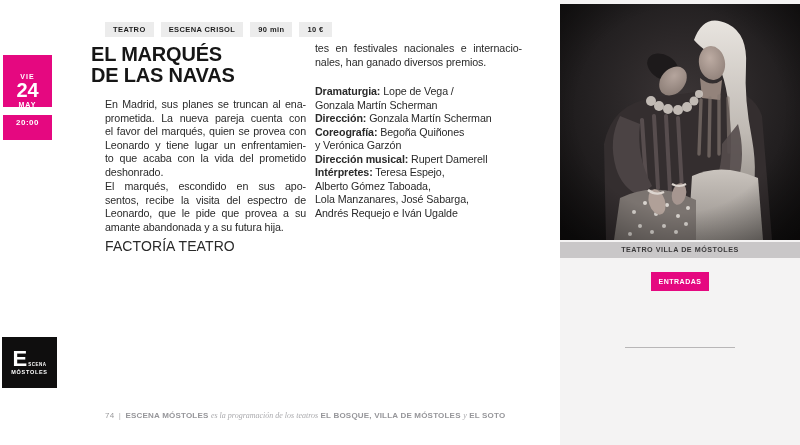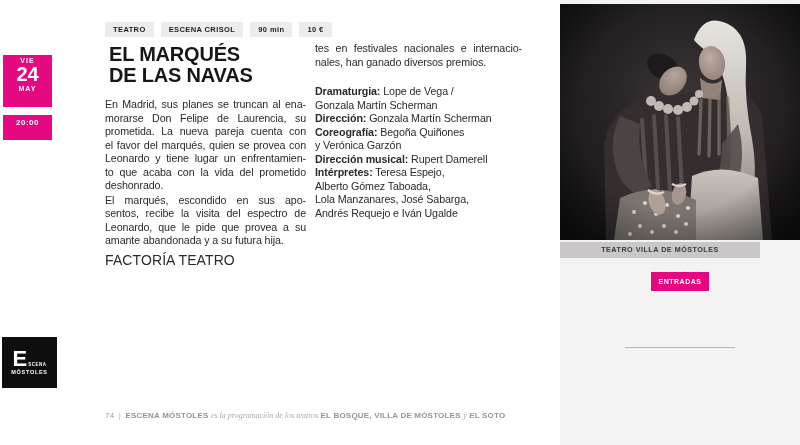--- a/index.html
+++ b/index.html
@@ -4,39 +4,39 @@
 <style>
   * { margin:0; padding:0; box-sizing:border-box; }
   html,body { background:#ffffff; }
   .page {
     position:relative; width:800px; height:445px; background:#ffffff;
     font-family:"Liberation Sans", sans-serif; overflow:hidden;
   }
   
   .date-badge {
     position:absolute; left:3px; top:55px; width:49px; height:52px;
-    background:#e50880; color:#ffffff; text-align:center; padding-top:2px;
+    background:#e50880; color:#ffffff; text-align:center; padding-top:18px;
   }
   .date-badge .day  { font-size:7px; font-weight:bold; letter-spacing:1px; }
   .date-badge .num  { font-size:20px; font-weight:bold; line-height:21px; }
   .date-badge .mon  { font-size:7px; font-weight:bold; letter-spacing:1px; }
   .time-badge {
     position:absolute; left:3px; top:115px; width:49px; height:25px;
     background:#e50880; color:#ffffff; text-align:center;
     font-size:8px; font-weight:bold; line-height:16px; letter-spacing:0.5px;
   }
   
   .tags { position:absolute; left:105px; top:22px; display:flex; gap:7px; }
   .tag {
     background:#ececec; color:#1c1c1c; font-size:7.5px; font-weight:bold;
     padding:3px 8px; letter-spacing:0.4px; white-space:nowrap;
   }
   
   .title {
-    position:absolute; left:109px; top:44px; color:#161616;
+    position:absolute; left:91px; top:44px; color:#161616;
     font-size:20px; font-weight:bold; line-height:21px; letter-spacing:-0.2px;
   }
   
   .col { position:absolute; color:#2a2a2a; font-size:10.7px; letter-spacing:-0.1px; }
   .col1 { left:105px; top:98px;  width:201px; }
   .col2 { left:315px; top:42px;  width:207px; }
   .jpara { margin:0 0 1px 0; }
   .jpara .line {
     height:13.5px; line-height:13.5px; overflow:hidden;
     text-align:justify; text-align-last:justify;
@@ -46,21 +46,21 @@
   .credits { margin-top:16px; }
   .credit-line { height:13.5px; line-height:13.5px; white-space:nowrap; overflow:hidden; }
   .credit-line b { font-weight:bold; }
   
   .right-panel {
     position:absolute; left:560px; top:0; width:240px; height:445px; background:#f4f3f3;
   }
   .photo { position:absolute; left:0; top:4px; width:240px; height:236px; display:block; }
   .photo svg { display:block; width:100%; height:100%; }
   .caption-bar {
-    position:absolute; left:0; top:242px; width:200px; height:16px;
+    position:absolute; left:0; top:242px; width:240px; height:16px;
     background:#c9c7c8; color:#3a393a; text-align:center;
     font-size:7.2px; font-weight:bold; line-height:16px; letter-spacing:0.5px;
   }
   .entradas-btn {
     position:absolute; left:0; right:0; margin:0 auto; top:272px; width:58px; height:19px;
     background:#e50880; color:#ffffff; border:none; display:block;
     font-family:"Liberation Sans", sans-serif;
     font-size:7px; font-weight:bold; line-height:19px; letter-spacing:0.5px;
     text-align:center; cursor:pointer;
   }
@@ -108,21 +108,20 @@
 
   <div class="title">
     <div>EL MARQUÉS</div>
     <div>DE LAS NAVAS</div>
   </div>
 
   <div class="col col1">
     <div class="jpara">
 
     <div class="line">En Madrid, sus planes se truncan al ena-</div>
-        <div class="line">morarse Don Felipe de Laurencia, su</div>
         <div class="line">prometida. La nueva pareja cuenta con</div>
         <div class="line">el favor del marqués, quien se provea con</div>
         <div class="line">Leonardo y tiene lugar un enfrentamien-</div>
         <div class="line">to que acaba con la vida del prometido</div>
         <div class="line">deshonrado.</div>
       </div>
     <div class="jpara">
 
     <div class="line">El marqués, escondido en sus apo-</div>
         <div class="line">sentos, recibe la visita del espectro de</div>

